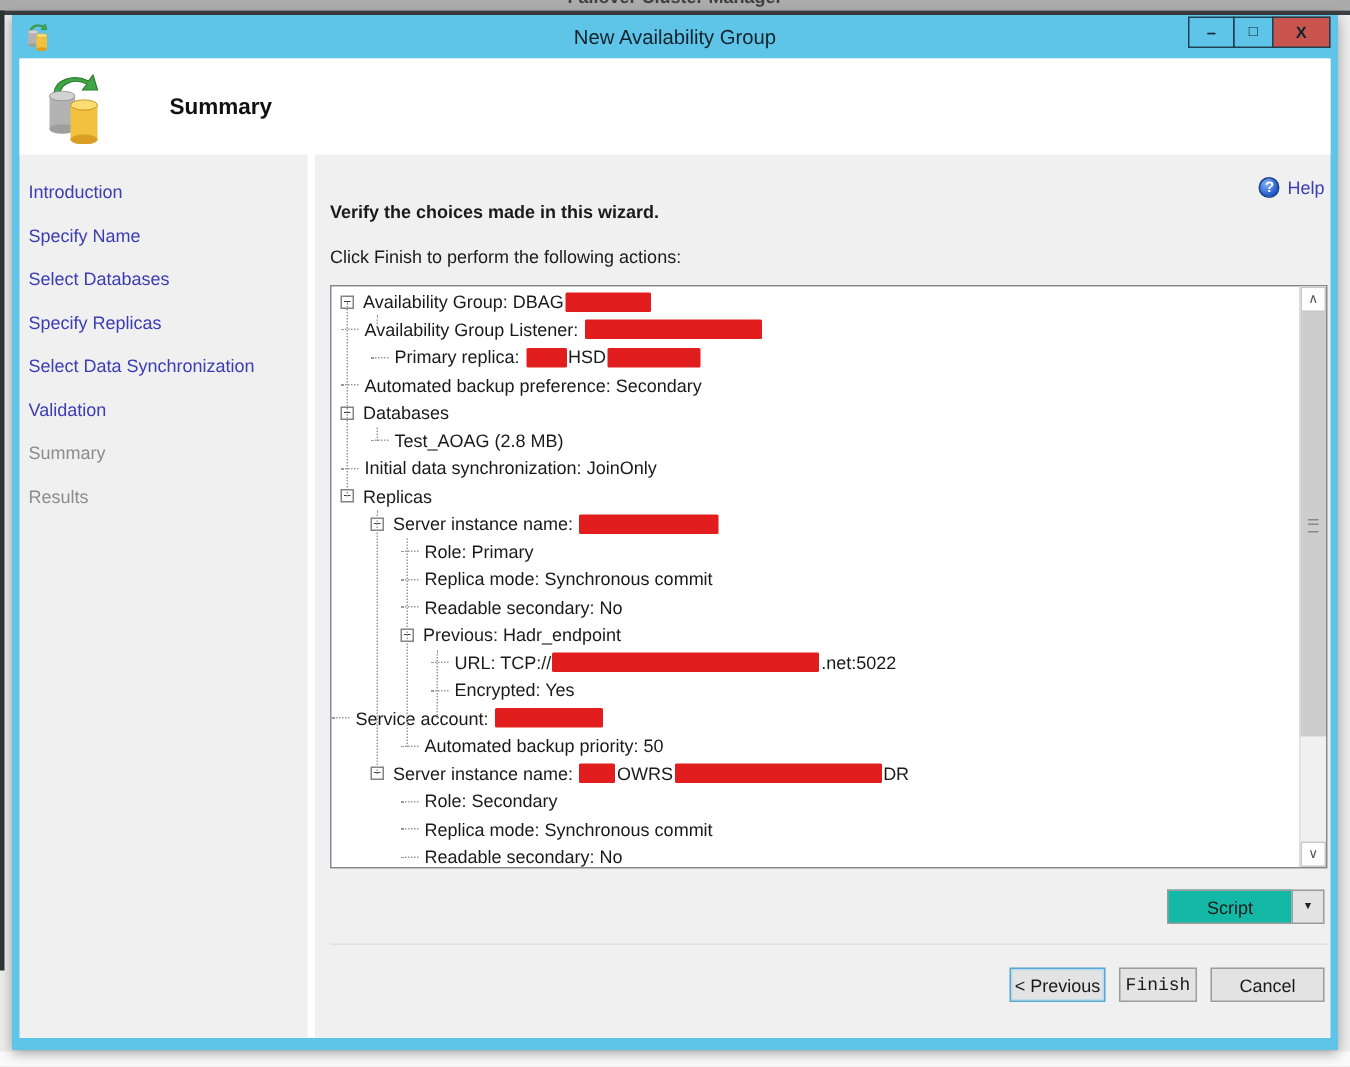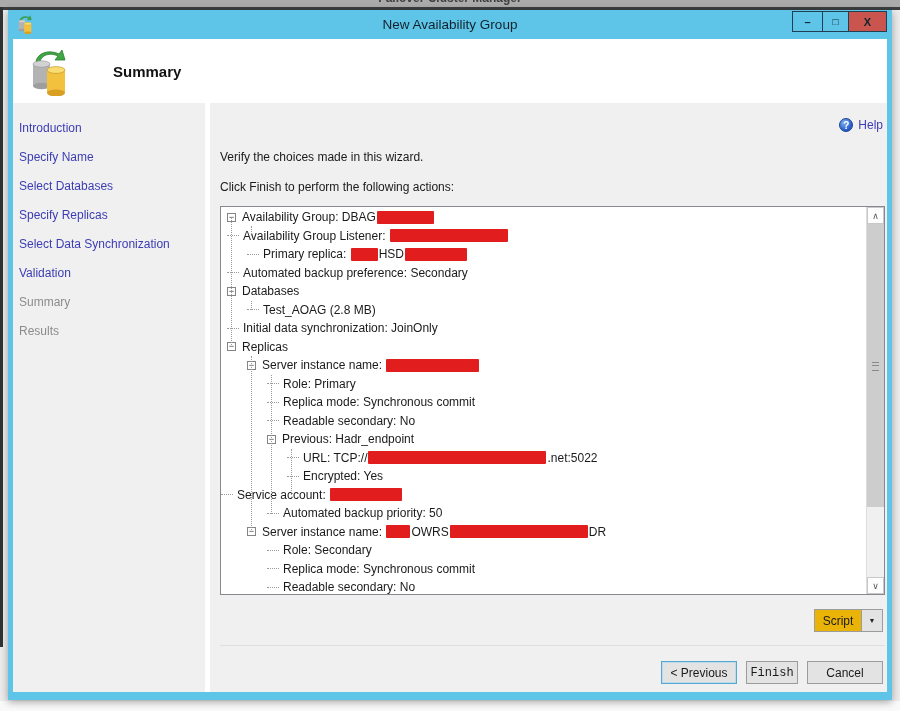--- a/index.html
+++ b/index.html
@@ -32,48 +32,48 @@
   .body{flex:1;display:flex;min-height:0;}
   .sidebar{width:192px;flex:0 0 auto;padding:10px 0 0 6px;box-sizing:border-box;}
   .side-item{height:29px;display:flex;align-items:center;font-size:12px;color:#3c3cb4;cursor:pointer;}
   .side-item.disabled{color:#8c8c8c;cursor:default;}
   .vdivider{width:5px;background:#ffffff;flex:0 0 auto;}
 
   .main{flex:1;display:flex;flex-direction:column;padding:0 2px 0 10px;box-sizing:border-box;min-width:0;}
   .help-row{display:flex;justify-content:flex-end;align-items:center;gap:5px;padding:13px 2px 0 0;height:18px;}
   .help-ico{width:14px;height:14px;border-radius:50%;background:radial-gradient(circle at 35% 30%,#7fb2f0,#2458c9 70%);border:1px solid#17418f;color:#fff;font-size:10px;font-weight:bold;display:flex;align-items:center;justify-content:center;box-sizing:border-box;}
   .help-lbl{font-size:12px;color:#3c3cb4;}
-  .verify{font-size:12px;font-weight:normal;color:#1a1a1a;margin-top:16px;height:18px;}
+  .verify{font-size:12px;font-weight:bold;color:#1a1a1a;margin-top:0;height:18px;}
   .clickf{font-size:12px;color:#1a1a1a;margin-top:12px;height:18px;}
 
   .tree-panel{position:relative;margin-top:8px;height:389px;background:#ffffff;border:1px solid #868a8f;box-sizing:border-box;overflow:hidden;}
   .tree-body{position:absolute;left:0;top:1px;right:17px;bottom:0;overflow:hidden;}
   .trow{display:flex;align-items:center;height:18.5px;font-size:12px;color:#1a1a1a;white-space:nowrap;}
   .exp{width:9px;height:9px;flex:0 0 auto;border:1px solid #848484;background:#fff;margin-right:6px;font-size:9px;line-height:7px;text-align:center;color:#333;box-sizing:border-box;}
   .stub{width:12px;flex:0 0 auto;height:0;border-top:1px dotted #9a9a9a;margin-right:4px;}
   .tl{white-space:pre;}
   .redact{display:inline-block;height:13px;background:#e21d1d;margin:0 1px;border-radius:1px;flex:0 0 auto;}
   .vg{position:absolute;width:0;border-left:1px dotted #9a9a9a;}
 
   .scrollbar{position:absolute;top:0;right:0;bottom:0;width:17px;background:#f0f0f0;border-left:1px solid #dcdcdc;}
   .sb-arrow{position:absolute;left:0;width:17px;height:17px;background:#fdfdfd;border:1px solid #c8c8c8;box-sizing:border-box;display:flex;align-items:center;justify-content:center;font-size:9px;color:#555;}
   .sb-up{top:0;}
   .sb-down{bottom:0;}
   .sb-thumb{position:absolute;left:0;top:17px;width:17px;height:283px;background:#cdcdcd;}
   .sb-grip{position:absolute;left:5px;top:138px;width:7px;height:7px;border-top:1px solid #8a8a8a;border-bottom:1px solid #8a8a8a;}
   .sb-grip::after{content:"";display:block;margin-top:2px;border-top:1px solid #8a8a8a;}
 
   .script-row{display:flex;justify-content:flex-end;margin-top:14px;padding-right:2px;}
-  .script-main{width:48px;height:23px;background:#eab308;border:1px solid #9c9c9c;box-sizing:border-box;display:flex;align-items:center;justify-content:center;font-size:12px;color:#1a1a1a;}
+  .script-main{width:84px;height:23px;background:#14b8a6;border:1px solid #9c9c9c;box-sizing:border-box;display:flex;align-items:center;justify-content:center;font-size:12px;color:#1a1a1a;}
   .script-arrow{width:22px;height:23px;background:#e3e3e3;border:1px solid #9c9c9c;border-left:1px solid #9c9c9c;margin-left:-1px;box-sizing:border-box;display:flex;align-items:center;justify-content:center;font-size:7px;color:#222;}
 
   .hdivider{height:1px;background:#dfdfdf;margin-top:13px;}
   .footer-row{display:flex;justify-content:flex-end;align-items:center;gap:9px;margin-top:15px;padding-right:2px;}
   .btn{height:23px;background:#e3e3e3;border:1px solid #9c9c9c;box-sizing:border-box;display:flex;align-items:center;justify-content:center;font-size:12px;color:#1a1a1a;cursor:pointer;}
-  .btn-prev{width:76px;border:1px solid #56a8d0;box-shadow:inset 0 0 0 1px #bcdcee;}
+  .btn-prev{width:64px;border:1px solid #56a8d0;box-shadow:inset 0 0 0 1px #bcdcee;}
   .btn-finish{width:52px;font-family:Liberation Mono, monospace;}
   .btn-cancel{width:76px;}
 </style>
 </head>
 <body>
 
 <div class="stage">
 
   <div class="backdrop-top">
     <span>Failover Cluster Manager</span>

